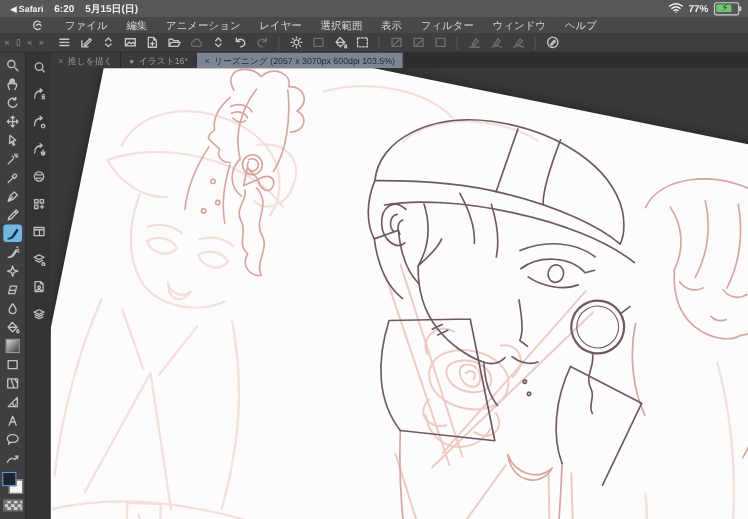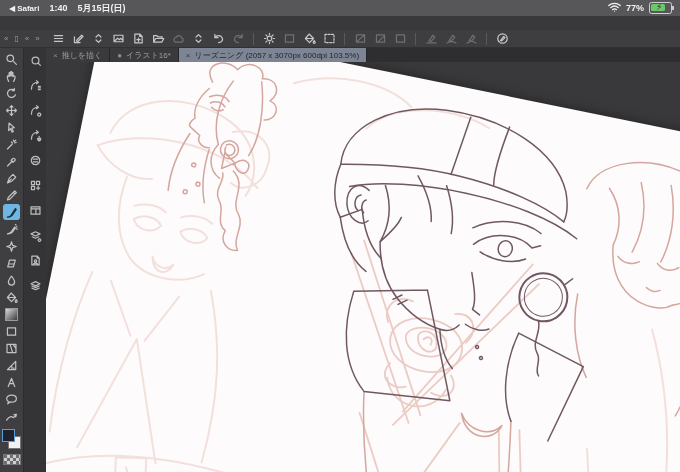--- a/index.html
+++ b/index.html
@@ -64,37 +64,53 @@
 <body>
 
 <div class="screen">
 
   <div class="statusbar">
     <div class="sb-left">
       <span class="sb-back">
         <span>◀</span>
         <span>Safari</span>
       </span>
-      <span>1:40</span>
+      <span>6:20</span>
       <span>5月15日(日)</span>
     </div>
     <div class="sb-right">
       <span>
         <svg width="13" height="10" viewBox="0 0 16 12">
             <path d="M1,4.2 C5,0.6 11,0.6 15,4.2 M3.4,6.8 C6.2,4.4 9.8,4.4 12.6,6.8 M5.8,9.2 C7.1,8.1 8.9,8.1 10.2,9.2 M8,11 L8,11" fill="none" stroke="#f2f2f3" stroke-width="1.6" stroke-linecap="round"></path>
           </svg>
       </span>
       <span>77%</span>
       <span class="batt">
         <span class="batt-fill" style="width:14px;background:#6cc76c;"></span>
         <span class="bolt">⚡</span>
       </span>
     </div>
   </div>
 
+  <div class="menubar">
+    <span class="app-logo">
+      <svg viewBox="0 0 16 16">
+          <path d="M11.5,4.5 C9,1.5 3.5,3 3.5,8 C3.5,12.5 8.5,14.5 11.5,12 M7,8 C8.5,6 11.5,6.5 12.5,8.5"></path>
+        </svg>
+    </span>
+    <span class="menu-item">ファイル</span>
+    <span class="menu-item">編集</span>
+    <span class="menu-item">アニメーション</span>
+    <span class="menu-item">レイヤー</span>
+    <span class="menu-item">選択範囲</span>
+    <span class="menu-item">表示</span>
+    <span class="menu-item">フィルター</span>
+    <span class="menu-item">ウィンドウ</span>
+    <span class="menu-item">ヘルプ</span>
+  </div>
 
   <div class="toolbar">
     <div class="collapse-cluster">
       <span>«</span>
       <span>▯</span>
       <span>«</span>
       <span>»</span>
     </div>
     <div class="tb" data-icon="hamburger-icon">
         <svg viewBox="0 0 16 16">

